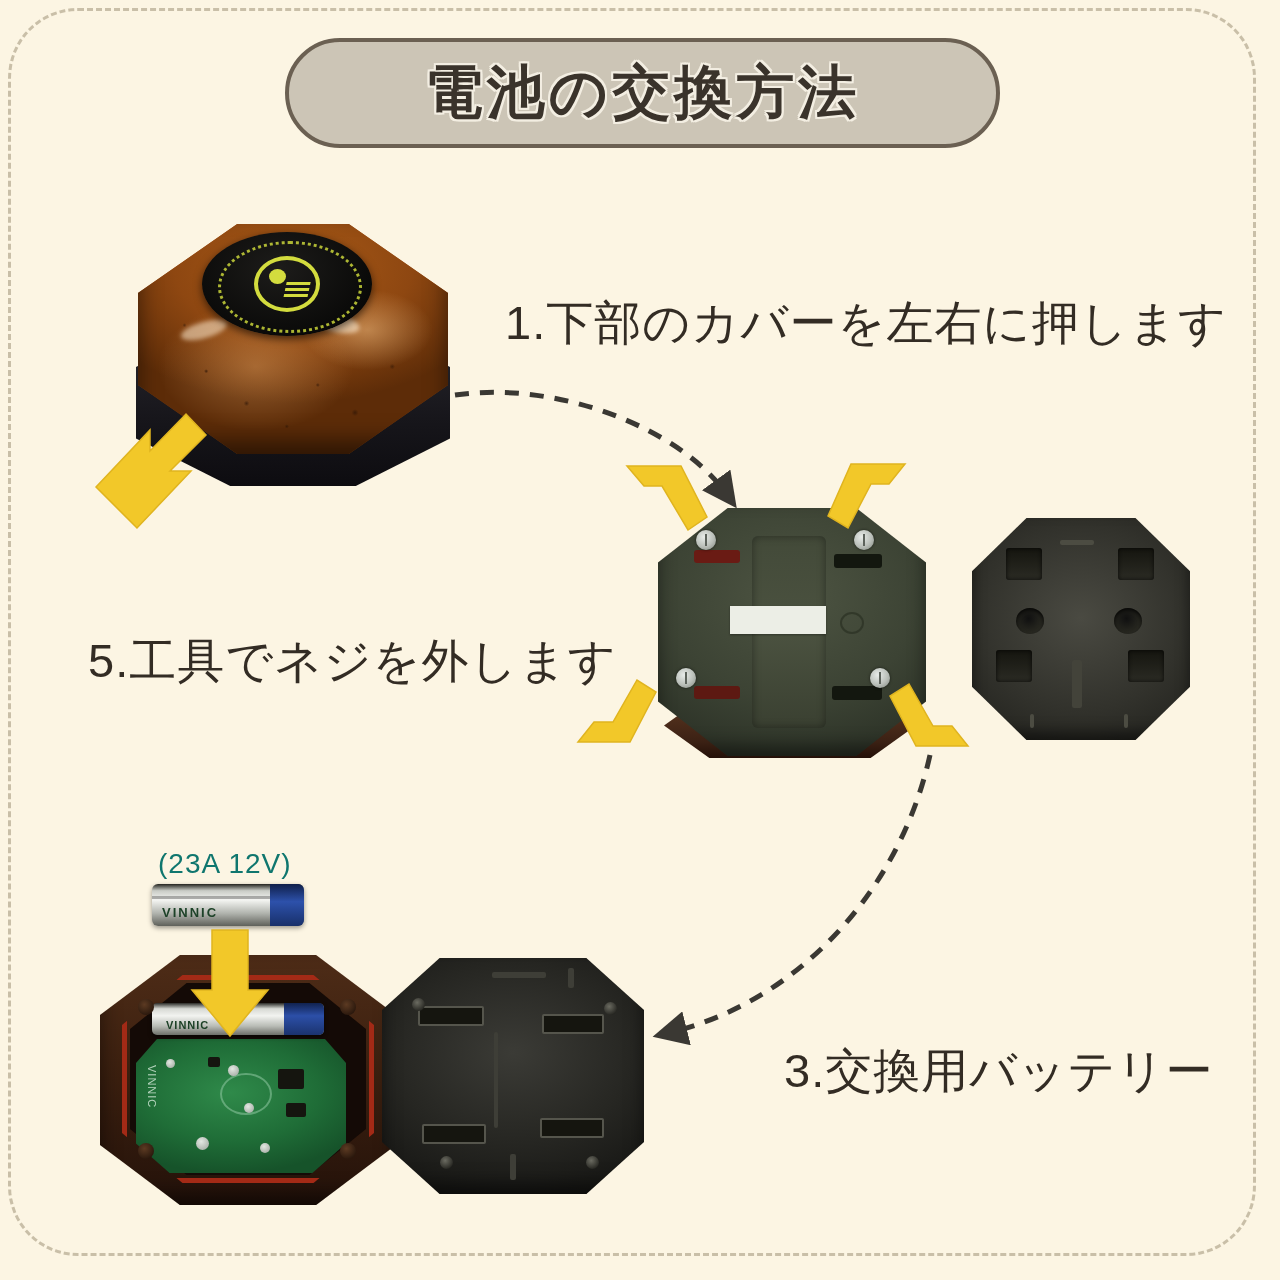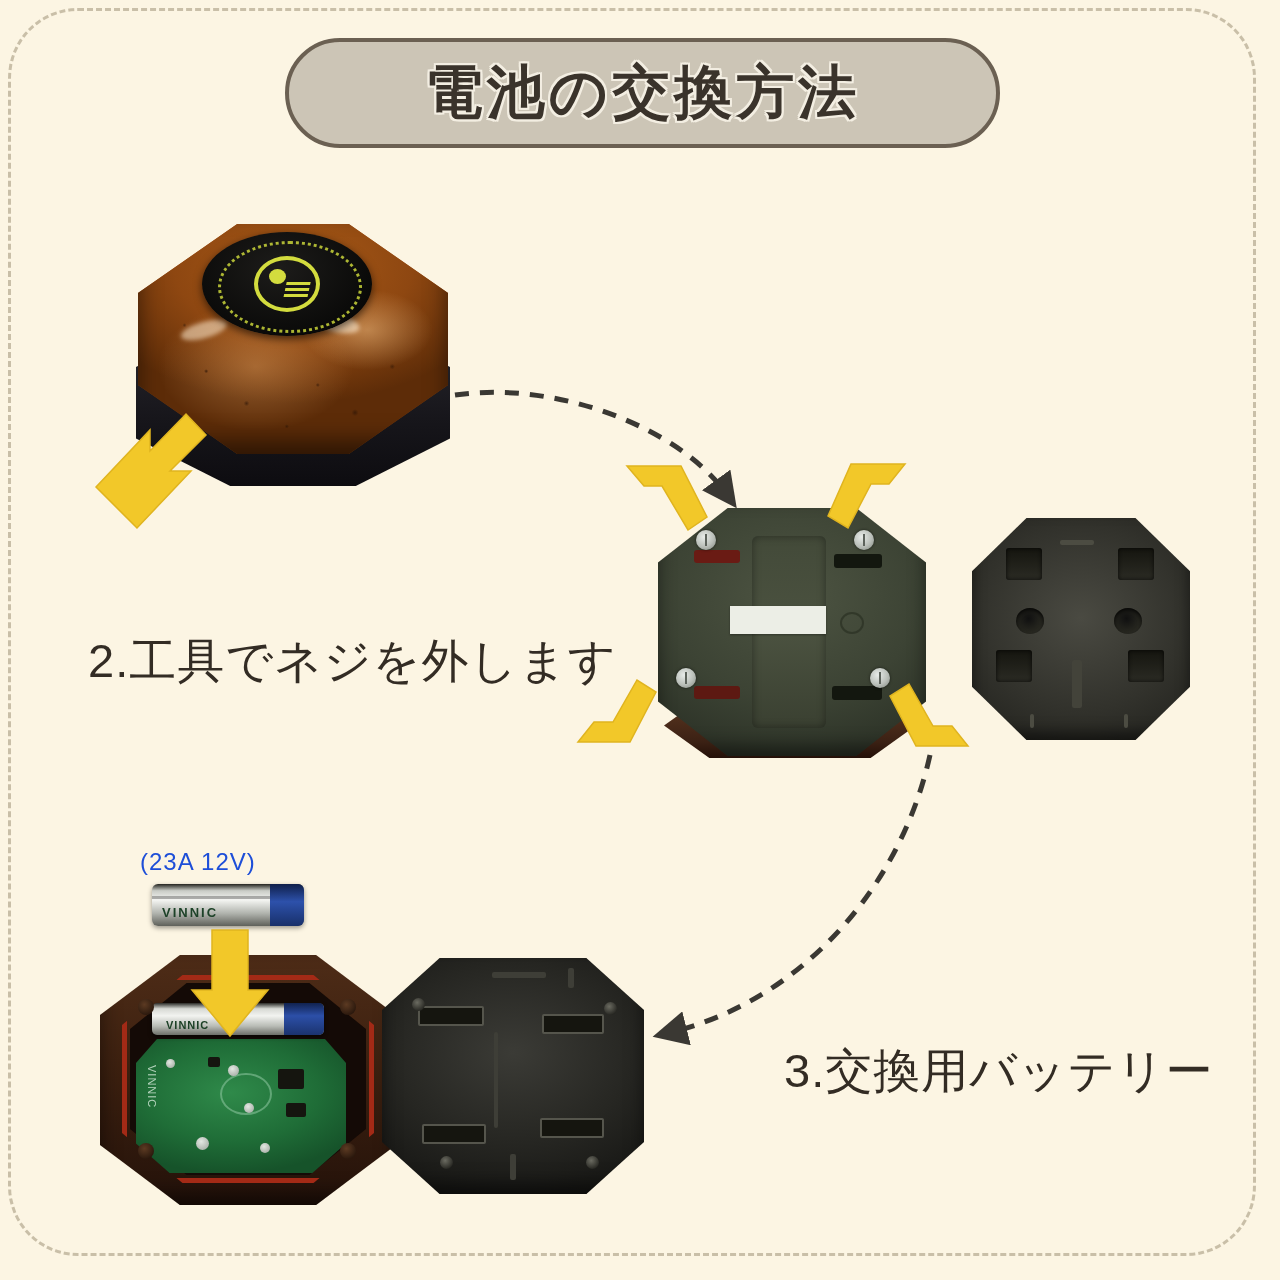--- a/index.html
+++ b/index.html
@@ -64,24 +64,24 @@
     color: #332c24;
     white-space: nowrap;
     letter-spacing: 1px;
   }
   #cap1 { left: 505px; top: 292px; }
   #cap2 { left: 88px;  top: 630px; }
   #cap3 { left: 784px; top: 1040px; }
 
   .battery-caption {
     position: absolute;
-    left: 140px;
+    left: 158px;
     top: 848px;
-    font-size: 24px;
-    color: #1d4ed8;
+    font-size: 28px;
+    color: #0f766e;
     letter-spacing: 1px;
     white-space: nowrap;
   }
 
   
   #fig-call-button {
     position: absolute;
     left: 128px;
     top: 196px;
     width: 330px;
@@ -686,16 +686,17 @@
     </g>
     <g>
       <path d="M968,746 L916,746 L890,696 L909,684 L933,726 L952,726 Z" fill="#f2c829" stroke="#e0b41f" stroke-width="1.5"></path>
     </g>
 
     <g>
       <path d="M212,930 L248,930 L248,990 L268,990 L230,1036 L192,990 L212,990 Z" fill="#f2c829" stroke="#e0b41f" stroke-width="1.5"></path>
     </g>
   </svg>
 
-  <div class="step-caption" id="cap2">2.工具でネジを外します</div>
+  <div class="step-caption" id="cap1">1.下部のカバーを左右に押します</div>
+  <div class="step-caption" id="cap2">5.工具でネジを外します</div>
   <div class="step-caption" id="cap3">3.交換用バッテリー</div>
 
 </div>
 
 </body></html>

